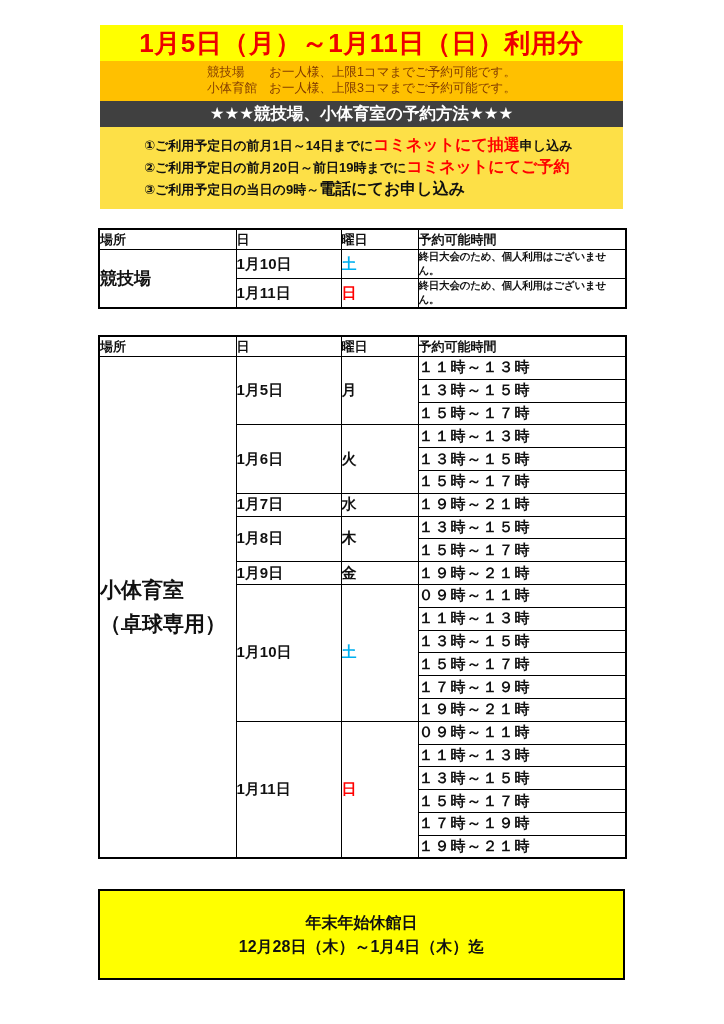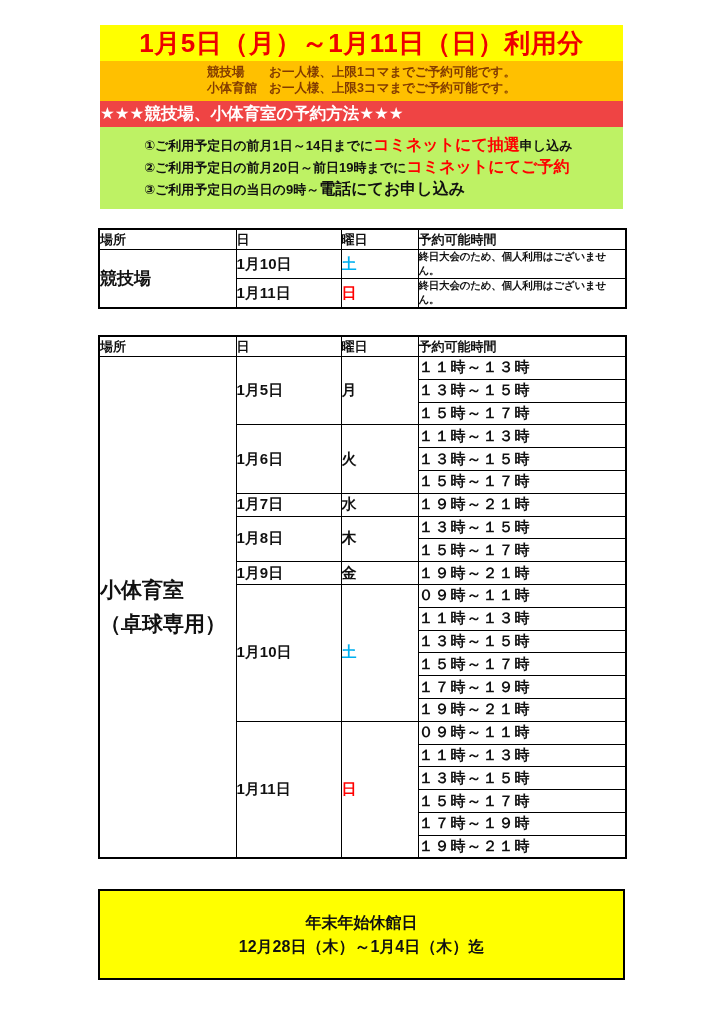--- a/index.html
+++ b/index.html
@@ -4,25 +4,25 @@
 <style>
   html,body{margin:0;padding:0;background:#ffffff;width:724px;height:1024px;overflow:hidden;}
   body{font-family:"Liberation Sans","DejaVu Sans",sans-serif;color:#111;}
   .sheet{position:relative;width:724px;height:980px;background:#fff;}
 
   
   .banner-stack{position:absolute;left:100px;top:25px;width:523px;}
   .yellow-head{background:#FFFF00;text-align:center;padding:2px 0 1px 0;}
   .main-title{color:#EE0000;font-size:26px;font-weight:bold;line-height:1.25;letter-spacing:.5px;}
   .sub-title{color:#833C00;font-size:12px;font-weight:bold;line-height:1.1;padding-bottom:1px;}
-  .orange-band{background:#FFC000;color:#833C00;font-weight:bold;font-size:12.5px;padding:3px 0 4px 0;}
+  .orange-band{background:#FFC000;color:#833C00;font-weight:normal;font-size:12.5px;padding:3px 0 4px 0;}
   .orange-line{line-height:16.5px;text-align:center;}
   .orange-line .fac{display:inline-block;width:62px;text-align:left;}
-  .red-band{background:#ef4444;color:#ffffff;font-weight:bold;font-size:16.5px;text-align:left;padding:3px 0 4px 0;line-height:1.2;}
-  .cream-band{background:#bef264;padding:7px 8px 9px 44px;}
+  .red-band{background:#404040;color:#ffffff;font-weight:bold;font-size:16.5px;text-align:center;padding:3px 0 4px 0;line-height:1.2;}
+  .cream-band{background:#fde047;padding:7px 8px 9px 44px;}
   .step-line{font-size:13px;font-weight:bold;color:#111;line-height:21px;white-space:nowrap;}
   .step-line .red-em{color:#FF0000;font-size:16px;}
   .step-line .big-em{color:#111;font-size:16px;}
 
   
   table.sched{border-collapse:collapse;table-layout:fixed;width:527px;border:2px solid #000;background:#fff;}
   table.sched th,table.sched td{border:1px solid #000;padding:0;text-align:left;vertical-align:middle;overflow:hidden;}
   table.sched th{font-size:13px;font-weight:bold;height:19px;}
   .col-loc{width:137px;}.col-date{width:105px;}.col-wd{width:77px;}.col-time{width:208px;}
 

